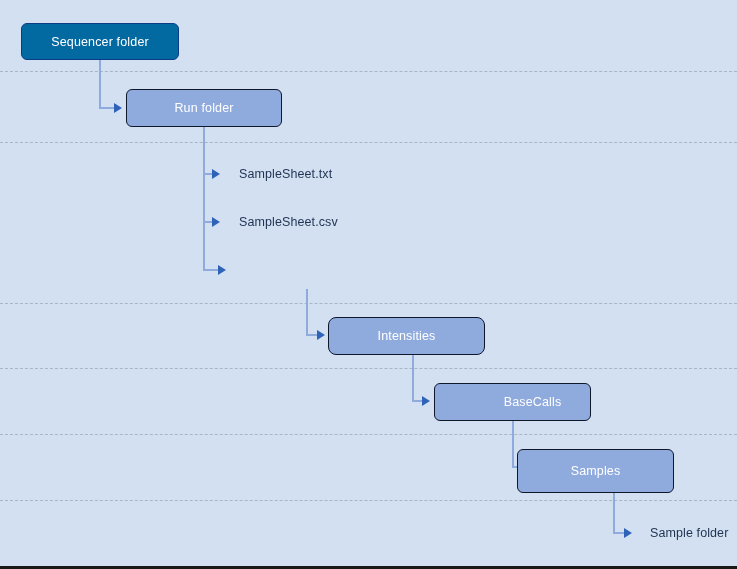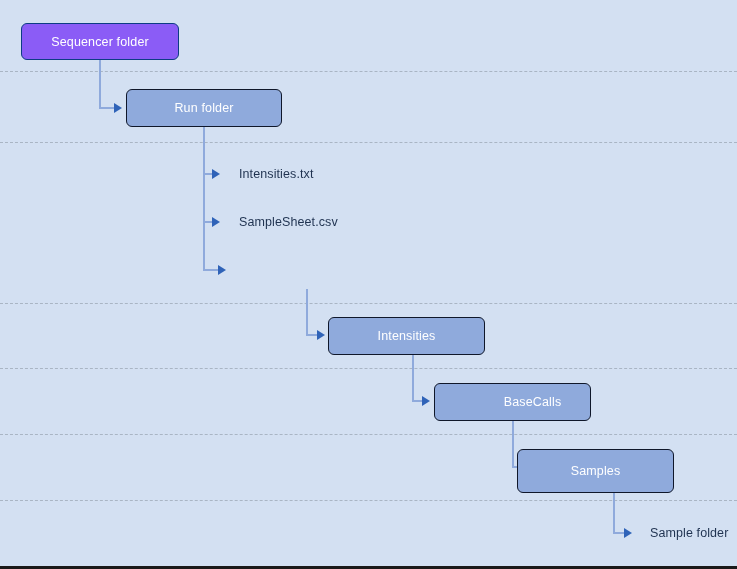--- a/index.html
+++ b/index.html
@@ -34,21 +34,21 @@
     display: flex;
     align-items: center;
     justify-content: center;
     color: #ffffff;
     font-size: 12.5px;
     letter-spacing: 0.15px;
     box-sizing: border-box;
     white-space: nowrap;
   }
   .node.root {
-    background: #8b5cf6;
+    background: #0369a1;
     border: 1px solid #0d3c85;
   }
   .node.folder {
     background: #8faadc;
     border: 1px solid #0f172a;
   }
   .leaf-label {
     position: absolute;
     color: #1f3250;
     font-size: 12.5px;
@@ -132,29 +132,29 @@
 
   <div class="node root" style="left:21px; top:23px; width:158px; height:37px;">
     <span>Sequencer folder</span>
   </div>
 
   <div class="node folder" style="left:126px; top:89px; width:156px; height:38px;">
     <span>Run folder</span>
   </div>
 
 
-  <div class="node folder" style="left:328px; top:317px; width:157px; height:38px;">
+  <div class="node folder" style="left:328px; top:317px; width:157px; height:38px;border-radius:8px;">
     <span>Intensities</span>
   </div>
 
   <div class="node folder" style="left:434px; top:383px; width:157px; height:38px;padding-left:40px;">
     <span>BaseCalls</span>
   </div>
 
   <div class="node folder" style="left:517px; top:449px; width:157px; height:44px;">
     <span>Samples</span>
   </div>
 
-  <div class="leaf-label" style="left:239px; top:167px;">Intensities.txt</div>
+  <div class="leaf-label" style="left:239px; top:167px;">SampleSheet.txt</div>
   <div class="leaf-label" style="left:239px; top:215px;">SampleSheet.csv</div>
   <div class="leaf-label" style="left:650px; top:526px;">Sample folder</div>
 
 </div>
 
 </body></html>

